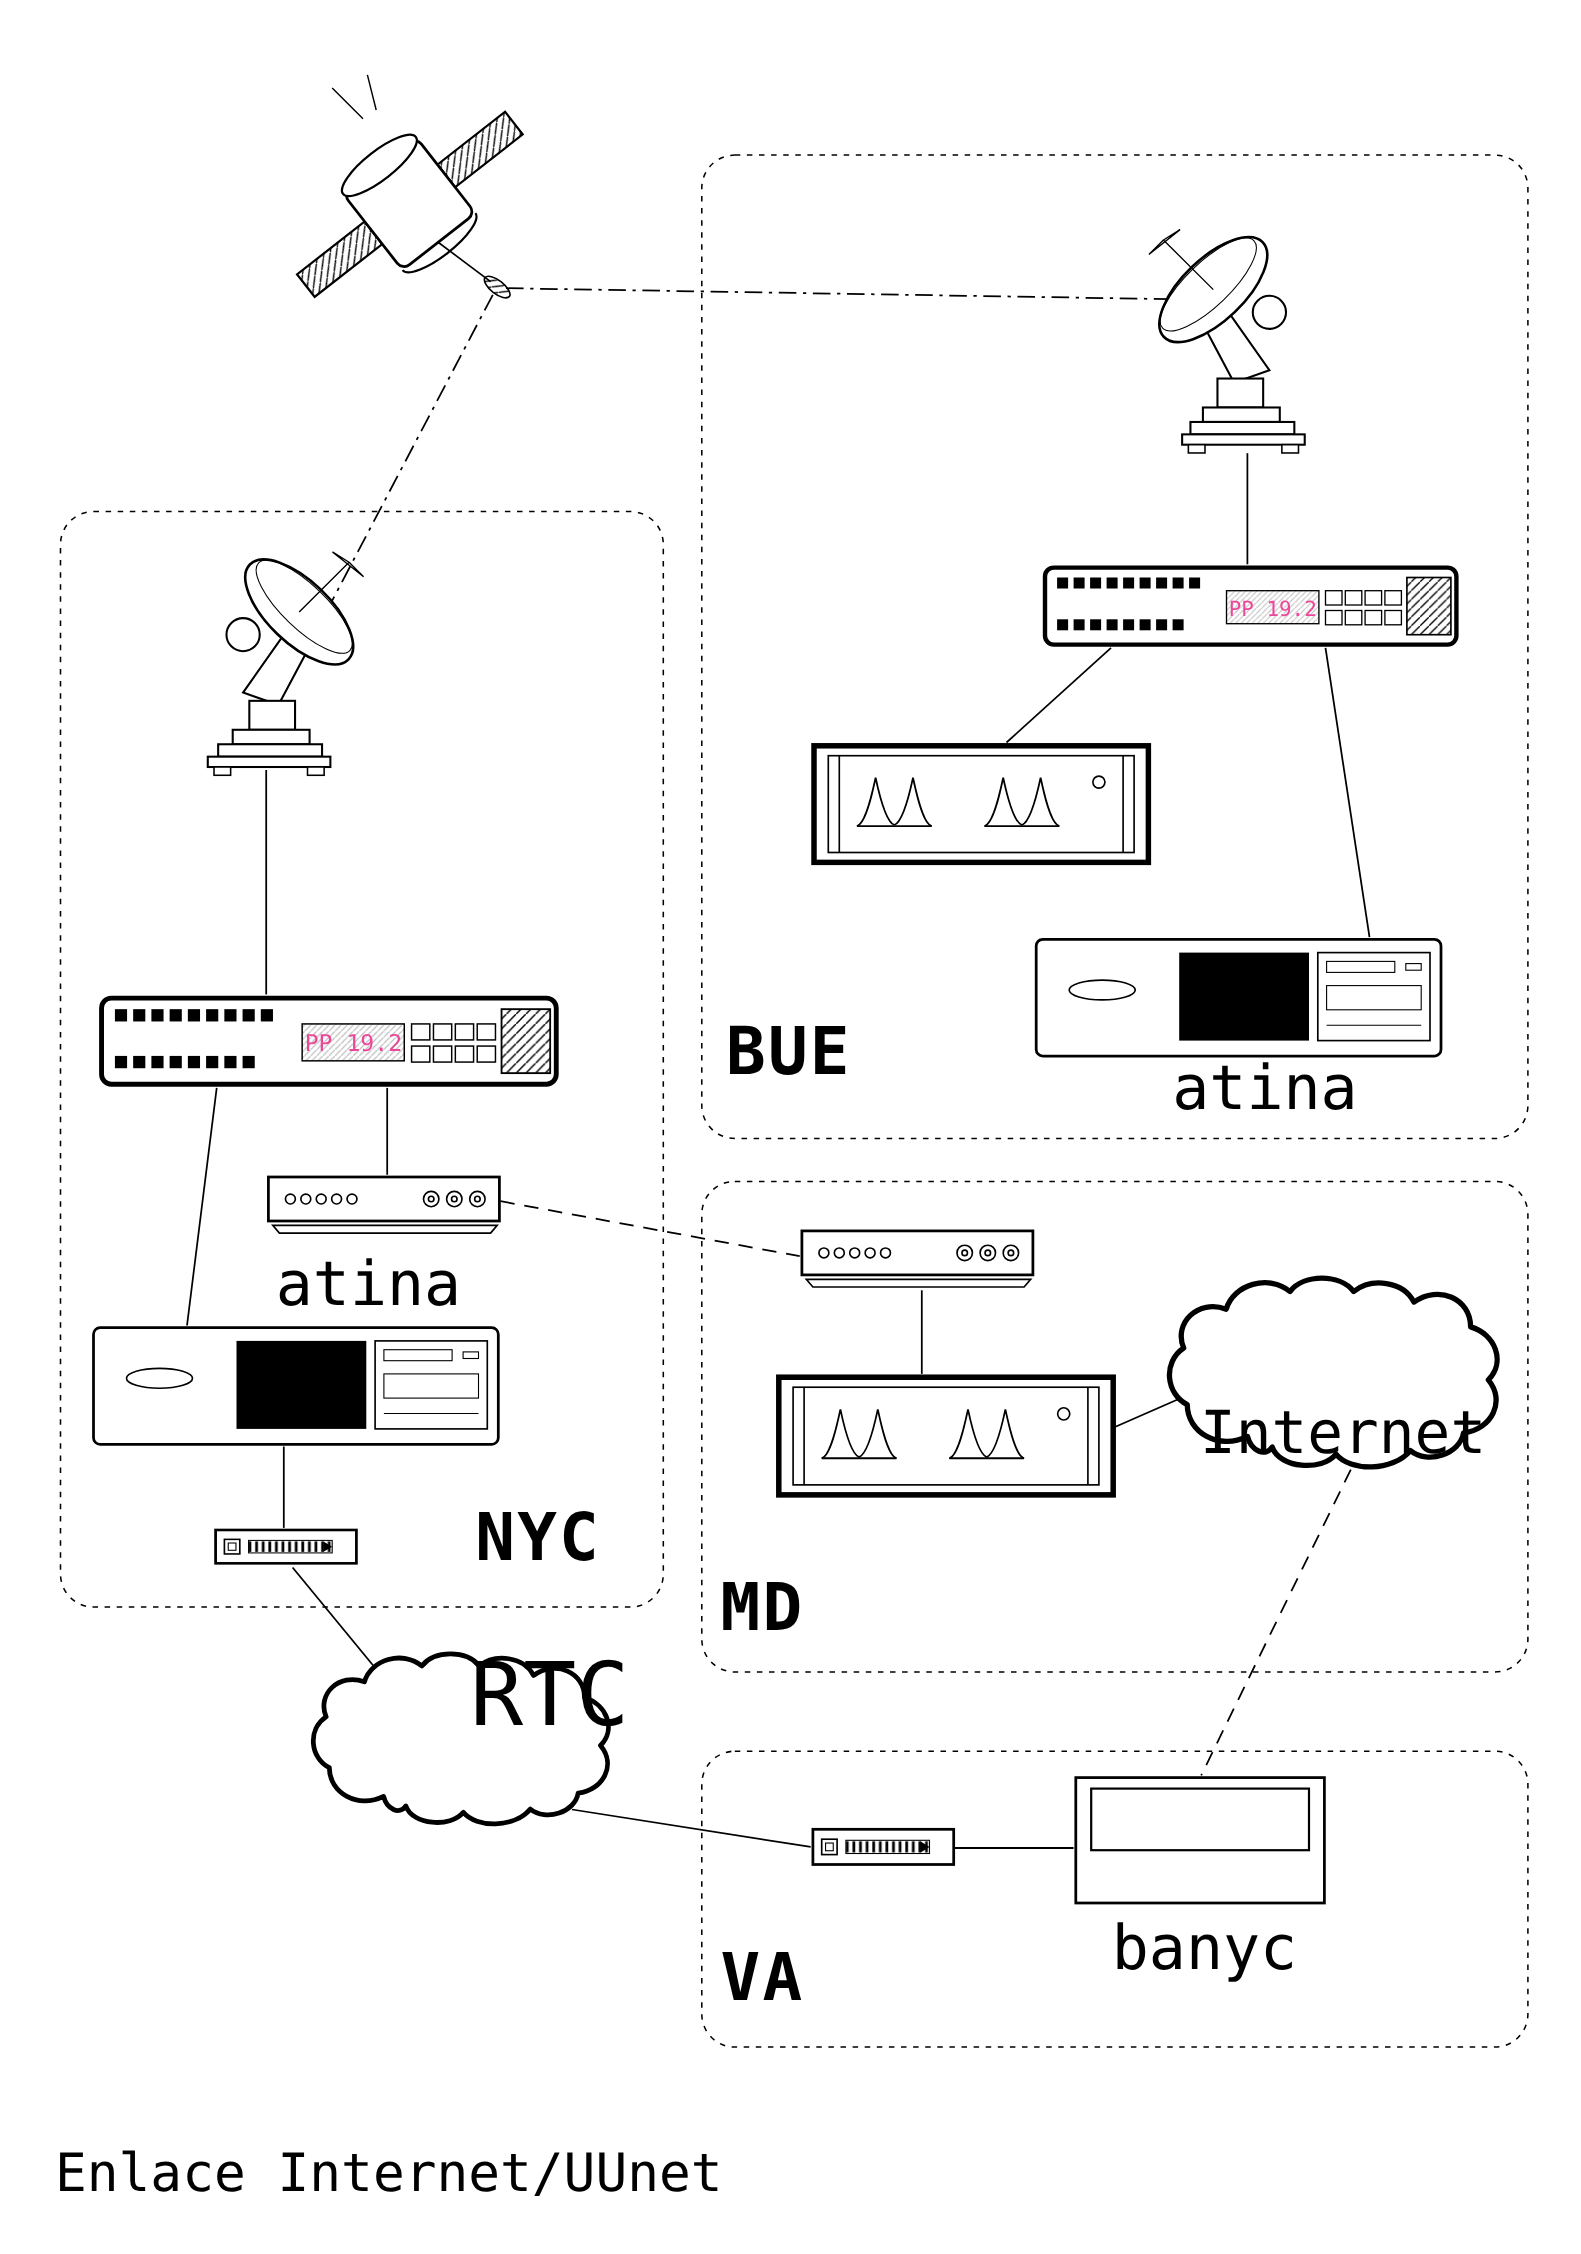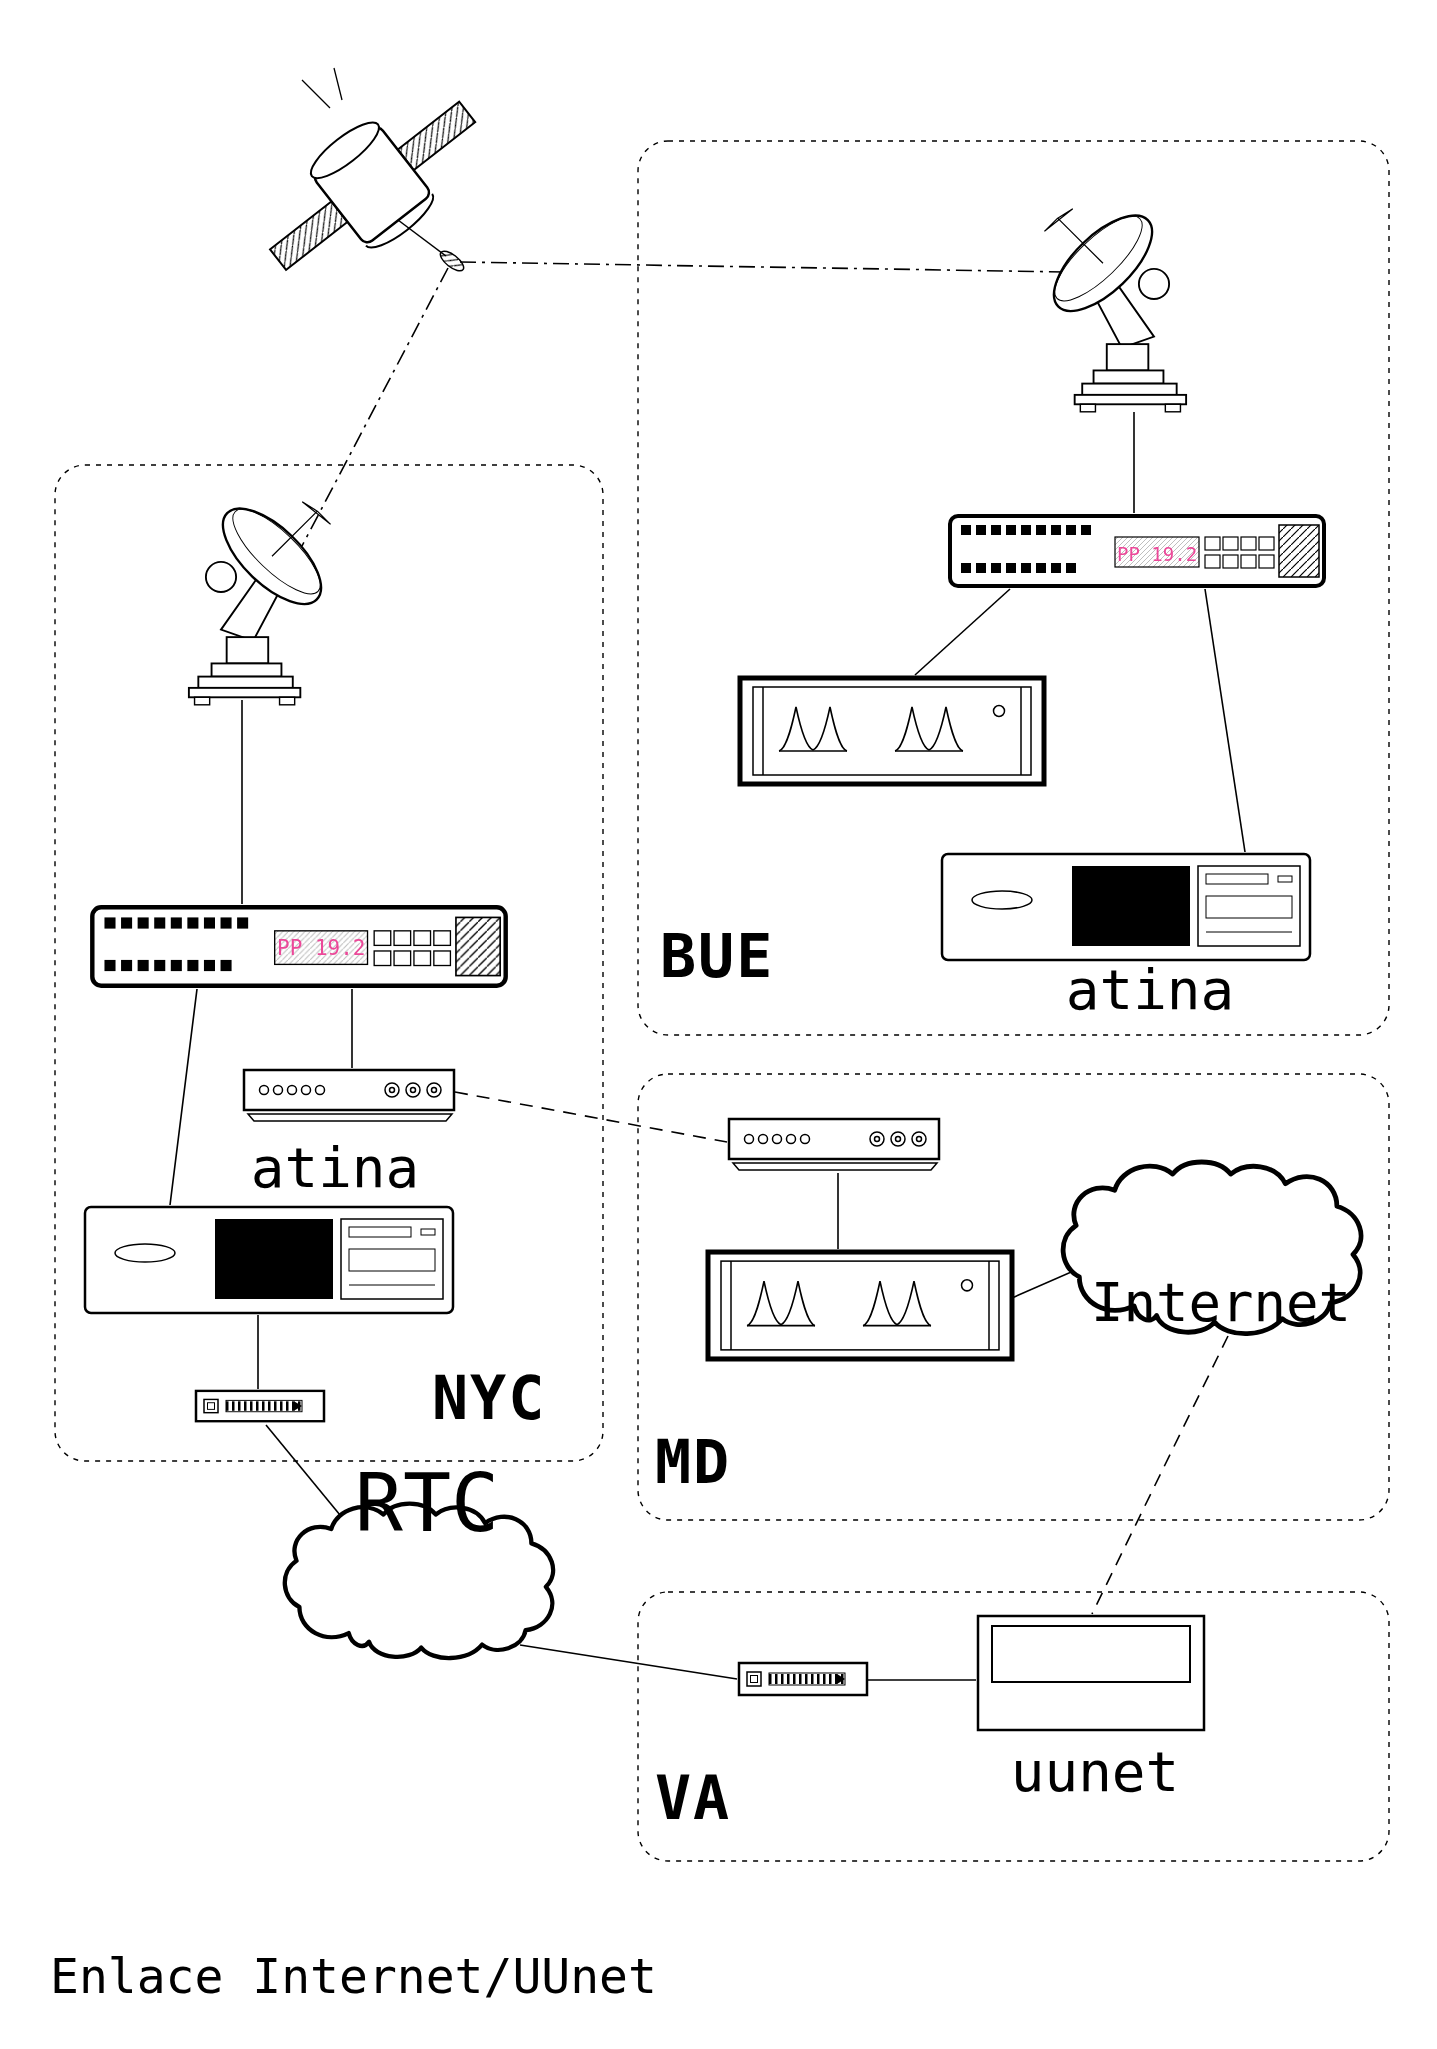--- a/index.html
+++ b/index.html
@@ -224,23 +224,23 @@
     </g>
   </svg>
 
   <div class="lbl region-lbl" style="left:660px;top:926px;">BUE</div>
   <div class="lbl region-lbl" style="left:432px;top:1368px;">NYC</div>
   <div class="lbl region-lbl" style="left:655px;top:1432px;">MD</div>
   <div class="lbl region-lbl" style="left:655px;top:1768px;">VA</div>
 
   <div class="lbl dev-lbl" style="left:1055px;top:962px;width:190px;">atina</div>
   <div class="lbl dev-lbl" style="left:245px;top:1140px;width:180px;">atina</div>
-  <div class="lbl dev-lbl" style="left:1005px;top:1744px;width:180px;">uunet</div>
-
-  <div class="lbl cloud-lbl rtc-lbl" style="left:282px;top:1464px;width:290px;">RTC</div>
+  <div class="lbl dev-lbl" style="left:1005px;top:1744px;width:180px;">banyc</div>
+
+  <div class="lbl cloud-lbl rtc-lbl" style="left:282px;top:1501px;width:290px;text-align:right;">RTC</div>
   <div class="lbl cloud-lbl internet-lbl" style="left:1060px;top:1276px;width:322px;">Internet</div>
 
   <div class="lcd lcd-bue" style="left:1117px;top:541px;width:84px;">PP 19.2</div>
   <div class="lcd lcd-nyc" style="left:277px;top:934px;width:92px;">PP 19.2</div>
 
   <div class="lbl title-lbl" style="left:50px;top:1952px;">Enlace Internet/UUnet</div>
 
 </div>
 
 </body></html>

